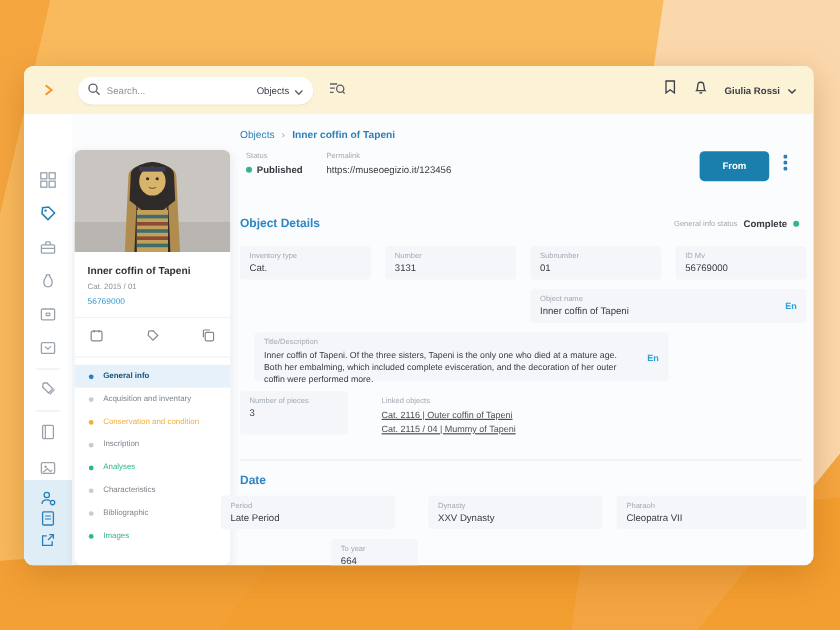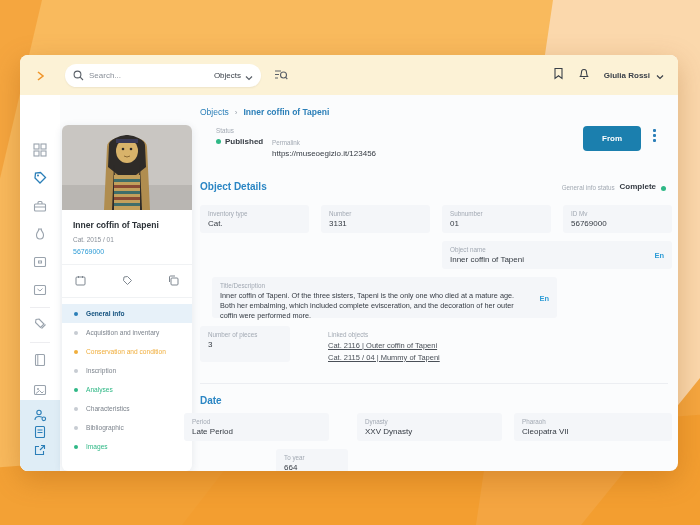--- a/index.html
+++ b/index.html
@@ -54,21 +54,21 @@
   .field-label{font-size:6.3px;color:#a2a9b3;}
   .status-block{position:absolute;}
   .status-val{display:flex;align-items:center;gap:4px;font-size:8px;font-weight:bold;color:#353b43;margin-top:3px;}
   .gdot{width:5px;height:5px;border-radius:50%;background:#2fb886;}
   .permalink-val{font-size:8px;color:#353b43;margin-top:3px;}
   .edit-btn{position:absolute;left:563px;top:71px;width:58px;height:25px;background:#1b7fae;color:#fff;font-size:8px;font-weight:bold;border:none;border-radius:4px;cursor:pointer;}
   .kebab{position:absolute;left:633px;top:74px;display:flex;flex-direction:column;gap:2px;cursor:pointer;}
   .kebab i{width:3px;height:3px;background:#2b7fb8;border-radius:1px;}
 
   .section-h{position:absolute;font-size:10px;font-weight:bold;color:#2b86c4;}
-  .gi-status{position:absolute;right:12px;top:127px;display:flex;align-items:flex-end;gap:5px;}
+  .gi-status{position:absolute;right:12px;top:127px;display:flex;align-items:center;gap:5px;}
   .gi-status .lbl{font-size:6.3px;color:#a2a9b3;}
   .gi-status .val{font-size:8px;font-weight:bold;color:#353b43;}
 
   .fbox{position:absolute;background:#f4f6f9;border-radius:3px;padding:5px 8px;box-sizing:border-box;}
   .fbox .val{font-size:8px;color:#353b43;margin-top:2px;white-space:nowrap;}
   .fbox .val.wrap{white-space:normal;line-height:1.35;}
   .en-badge{position:absolute;right:8px;top:50%;transform:translateY(-50%);font-size:7.5px;font-weight:bold;color:#2e9cd6;cursor:pointer;}
   .links a{display:block;font-size:7.5px;color:#4a5058;text-decoration:underline;margin-top:3px;cursor:pointer;}
   .divider{position:absolute;left:180px;width:468px;height:1px;background:#eceef2;}
 </style>
@@ -296,28 +296,28 @@
             <span class="dot"></span>
             <span>Bibliographic</span>
           </div>
         <div class="menu-item success">
             <span class="dot"></span>
             <span>Images</span>
           </div>
       </div>
     </div>
 
-    <div class="status-block" style="left:196px;top:72px;">
+    <div class="status-block" style="left:185px;top:72px;">
       <div class="field-label">Status</div>
       <div class="status-val">
           <span class="gdot"></span>
           <span>Published</span>
         </div>
     </div>
-    <div class="status-block" style="left:252px;top:84px;">
+    <div class="status-block" style="left:252px;top:72px;">
       <div class="field-label">Permalink</div>
       <div class="permalink-val">https://museoegizio.it/123456</div>
     </div>
     <button class="edit-btn">From</button>
     <div class="kebab">
         <i></i>
         <i></i>
         <i></i>
       </div>
 
@@ -354,21 +354,21 @@
     <div class="fbox" style="left:192px;top:222px;width:345px;height:41px;">
       <div class="field-label">Title/Description</div>
       <div class="val wrap" style="font-size:7.3px;padding-right:18px;">Inner coffin of Tapeni. Of the three sisters, Tapeni is the only one who died at a mature age. Both her embalming, which included complete evisceration, and the decoration of her outer coffin were performed more.</div>
       <span class="en-badge">En</span>
     </div>
 
     <div class="fbox" style="left:180px;top:271px;width:90px;height:36px;">
       <div class="field-label">Number of pieces</div>
       <div class="val">3</div>
     </div>
-    <div class="fbox links" style="left:300px;top:271px;width:243px;height:36px;background:transparent;">
+    <div class="fbox links" style="left:290px;top:271px;width:243px;height:36px;background:transparent;">
       <div class="field-label">Linked objects</div>
       <a>Cat. 2116 | Outer coffin of Tapeni</a>
       <a>Cat. 2115 / 04 | Mummy of Tapeni</a>
     </div>
 
     <div class="divider" style="top:328px;"></div>
 
     <div class="section-h" style="left:180px;top:340px;">Date</div>
 
     <div class="fbox" style="left:164px;top:358px;width:145px;height:28px;">

